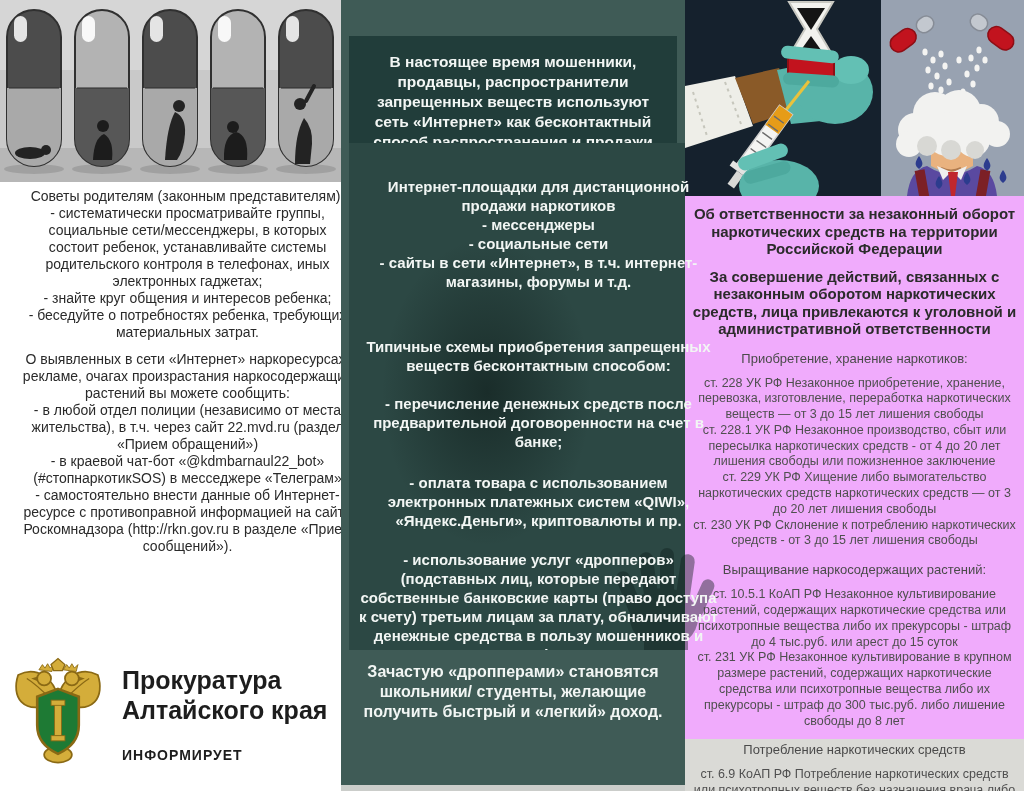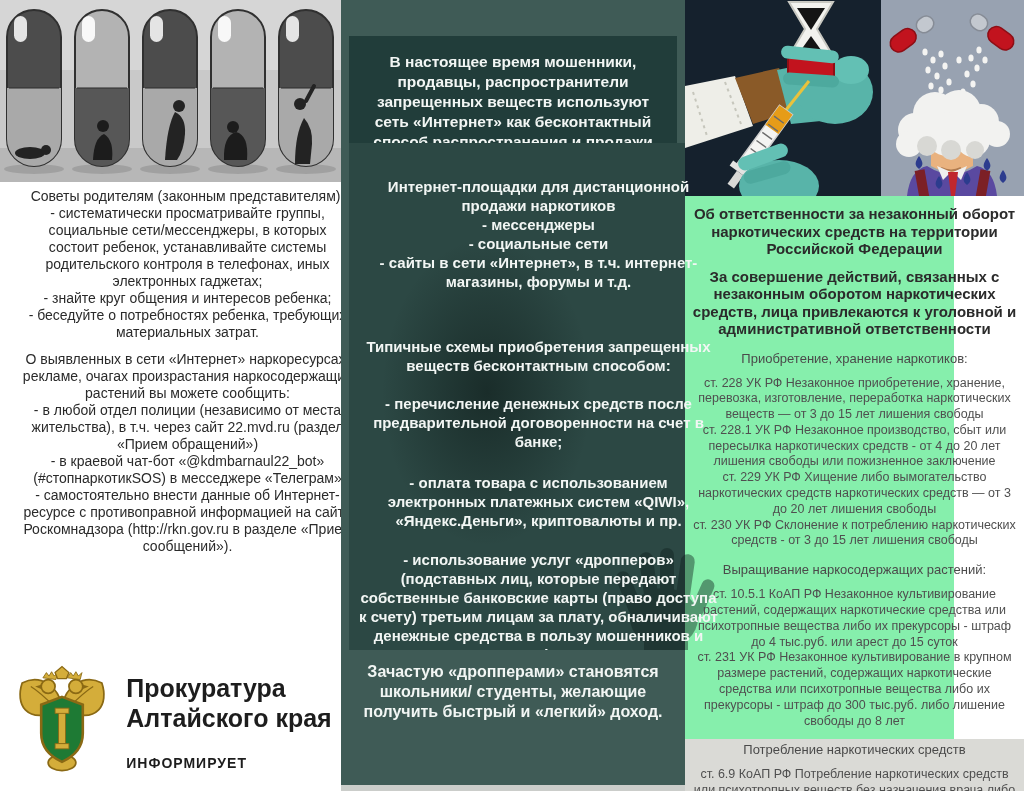--- a/index.html
+++ b/index.html
@@ -5,42 +5,42 @@
   html,body{margin:0;padding:0;background:#777;}
   .page{position:relative;width:1024px;height:791px;overflow:hidden;background:#fff;
         font-family:"Liberation Sans",sans-serif;}
   
   .col-left{position:absolute;left:0;top:0;width:341px;height:791px;background:#ffffff;}
   .pills-wrap{position:absolute;left:0;top:0;width:341px;height:182px;}
   .left-text{position:absolute;left:22px;top:188px;width:331px;text-align:center;
              color:#2a2a2a;font-size:14px;font-weight:400;line-height:17px;}
   .left-text p{margin:0;}
   .left-text .gap{height:10px;}
-  .left-footer{position:absolute;left:6px;bottom:8px;width:330px;height:122px;
-               display:flex;align-items:center;justify-content:center;}
+  .left-footer{position:absolute;left:6px;bottom:16px;width:330px;height:122px;
+               display:flex;align-items:center;}
   .org-text{margin-left:12px;text-align:left;}
   .org-name{font-size:25px;font-weight:700;color:#1d1d1d;line-height:30px;}
   .org-tagline{font-size:14px;font-weight:700;color:#1d1d1d;letter-spacing:1px;margin-top:22px;}
   
   .col-mid{position:absolute;left:341px;top:0;width:344px;height:791px;background:#3f5b56;}
   .mid-header{position:absolute;left:8px;top:36px;width:328px;box-sizing:border-box;
               background:#213d3a;padding:16px 9px 15px 9px;text-align:center;
               color:#f2f6f4;font-size:15.5px;font-weight:700;line-height:20px;}
   .mid-main{position:absolute;left:8px;top:143px;width:379px;height:507px;box-sizing:border-box;
             background:#2c4844;padding:34px 10px 17px 10px;text-align:center;overflow:hidden;
             color:#f2f6f4;font-size:15px;font-weight:700;line-height:19px;}
   .mid-main p{margin:0;position:relative;z-index:2;}
   .figure-shadow{position:absolute;left:0;top:60px;width:328px;height:420px;z-index:1;
      background:radial-gradient(ellipse 150px 220px at 42% 45%, rgba(8,18,16,0.50), rgba(8,18,16,0) 70%);}
   .hand-sil{position:absolute;right:4px;bottom:-6px;z-index:1;opacity:.42;}
   .mid-bottom{position:absolute;left:8px;top:662px;width:328px;box-sizing:border-box;padding:0 10px;
               text-align:center;color:#f2f6f4;font-size:16px;font-weight:700;line-height:20px;}
   .mid-strip{position:absolute;left:0;bottom:0;width:344px;height:6px;background:#cbcdca;}
   
-  .col-right{position:absolute;left:685px;top:0;width:269px;height:791px;background:#86efac;}
+  .col-right{position:absolute;left:685px;top:0;width:339px;height:791px;background:#f0abfc;}
   .img-syringe{position:absolute;left:0;top:0;width:196px;height:196px;}
   .img-cloud{position:absolute;left:196px;top:0;width:143px;height:196px;}
   .right-text{position:absolute;left:0;top:196px;width:339px;height:595px;box-sizing:border-box;
               padding:9px 7px 0 7px;text-align:center;overflow:hidden;}
   .right-gray-band{position:absolute;left:0;bottom:0;width:339px;height:52px;background:#dadad6;z-index:0;}
   .right-inner{position:relative;z-index:1;}
   .r-title{font-size:15px;font-weight:700;color:#2b2b2b;line-height:17.5px;margin:0;}
   .r-subtitle{font-size:15px;font-weight:700;color:#2b2b2b;line-height:17.5px;margin:10px 0 0 0;}
   .r-sec-head{font-size:13px;color:#4a4a4a;line-height:16px;margin:13px 0 9px 0;font-weight:400;}
   .r-line{font-size:12.5px;color:#4f4f4f;line-height:15.8px;margin:0;font-weight:400;}

